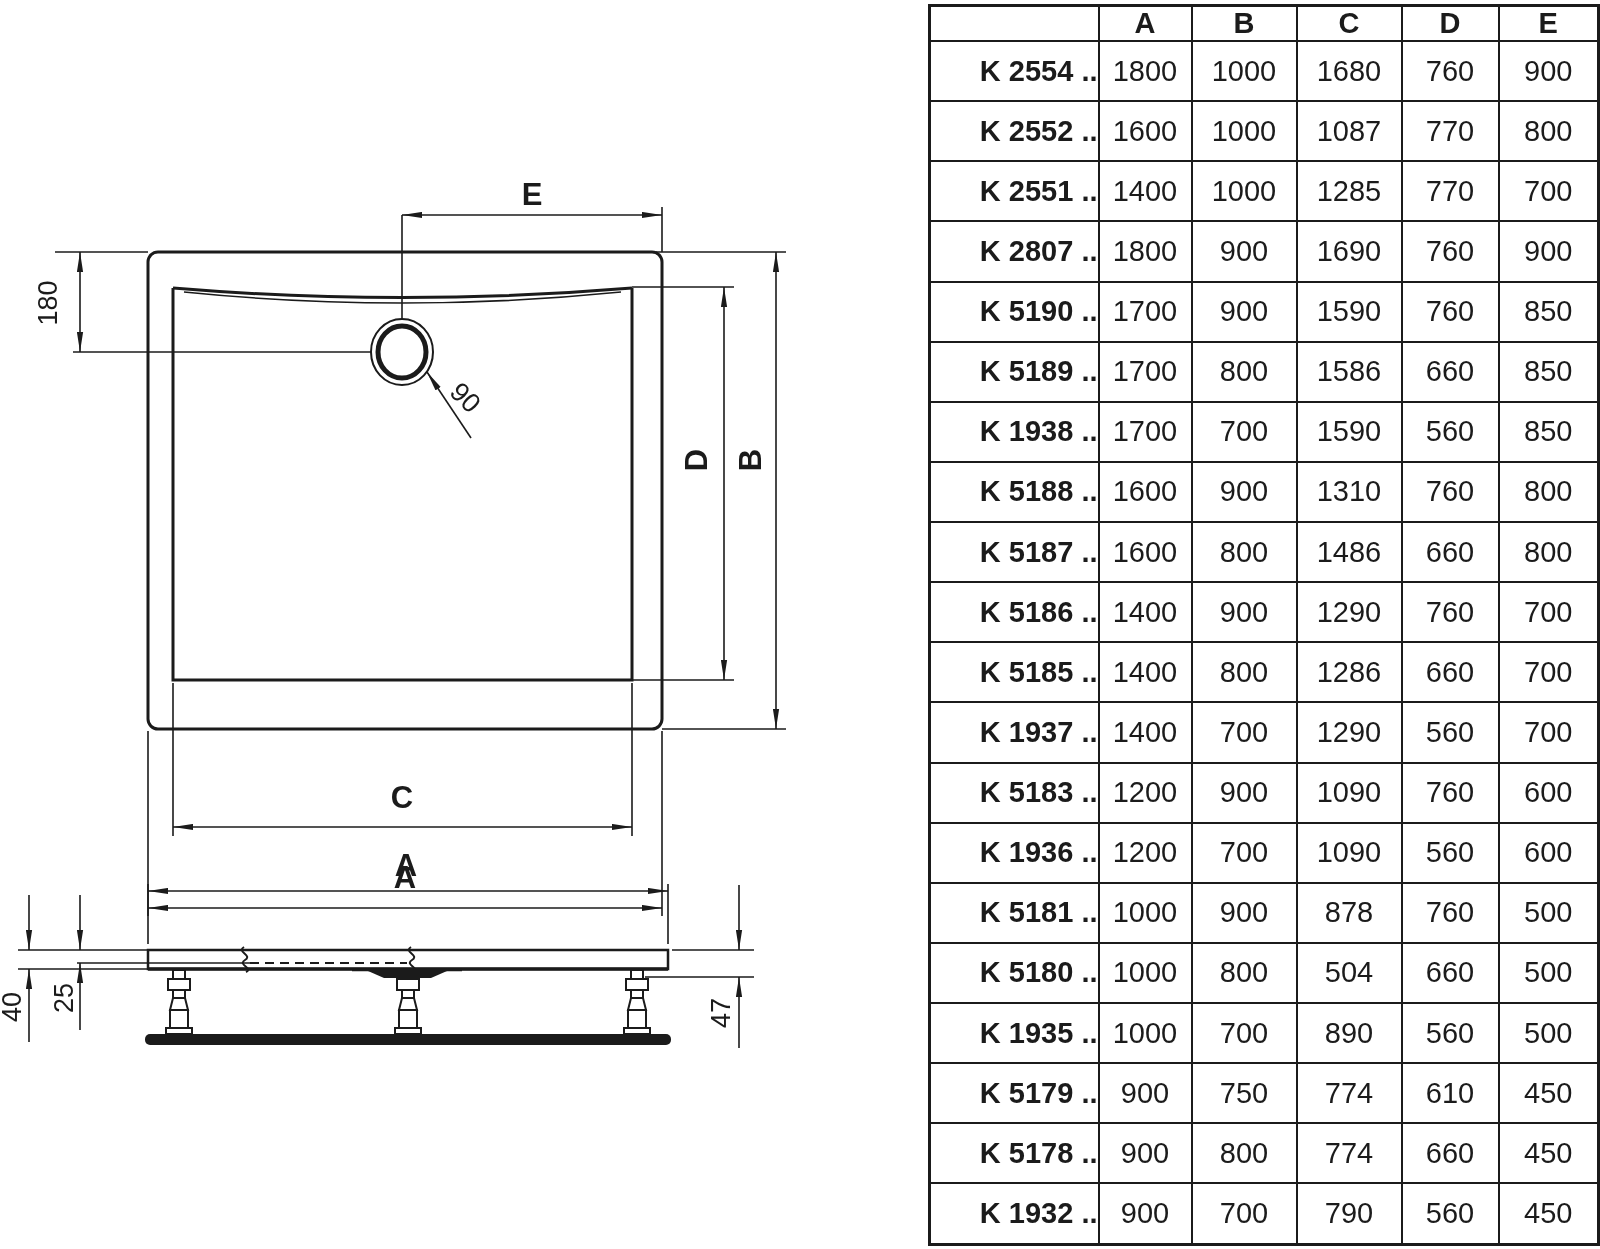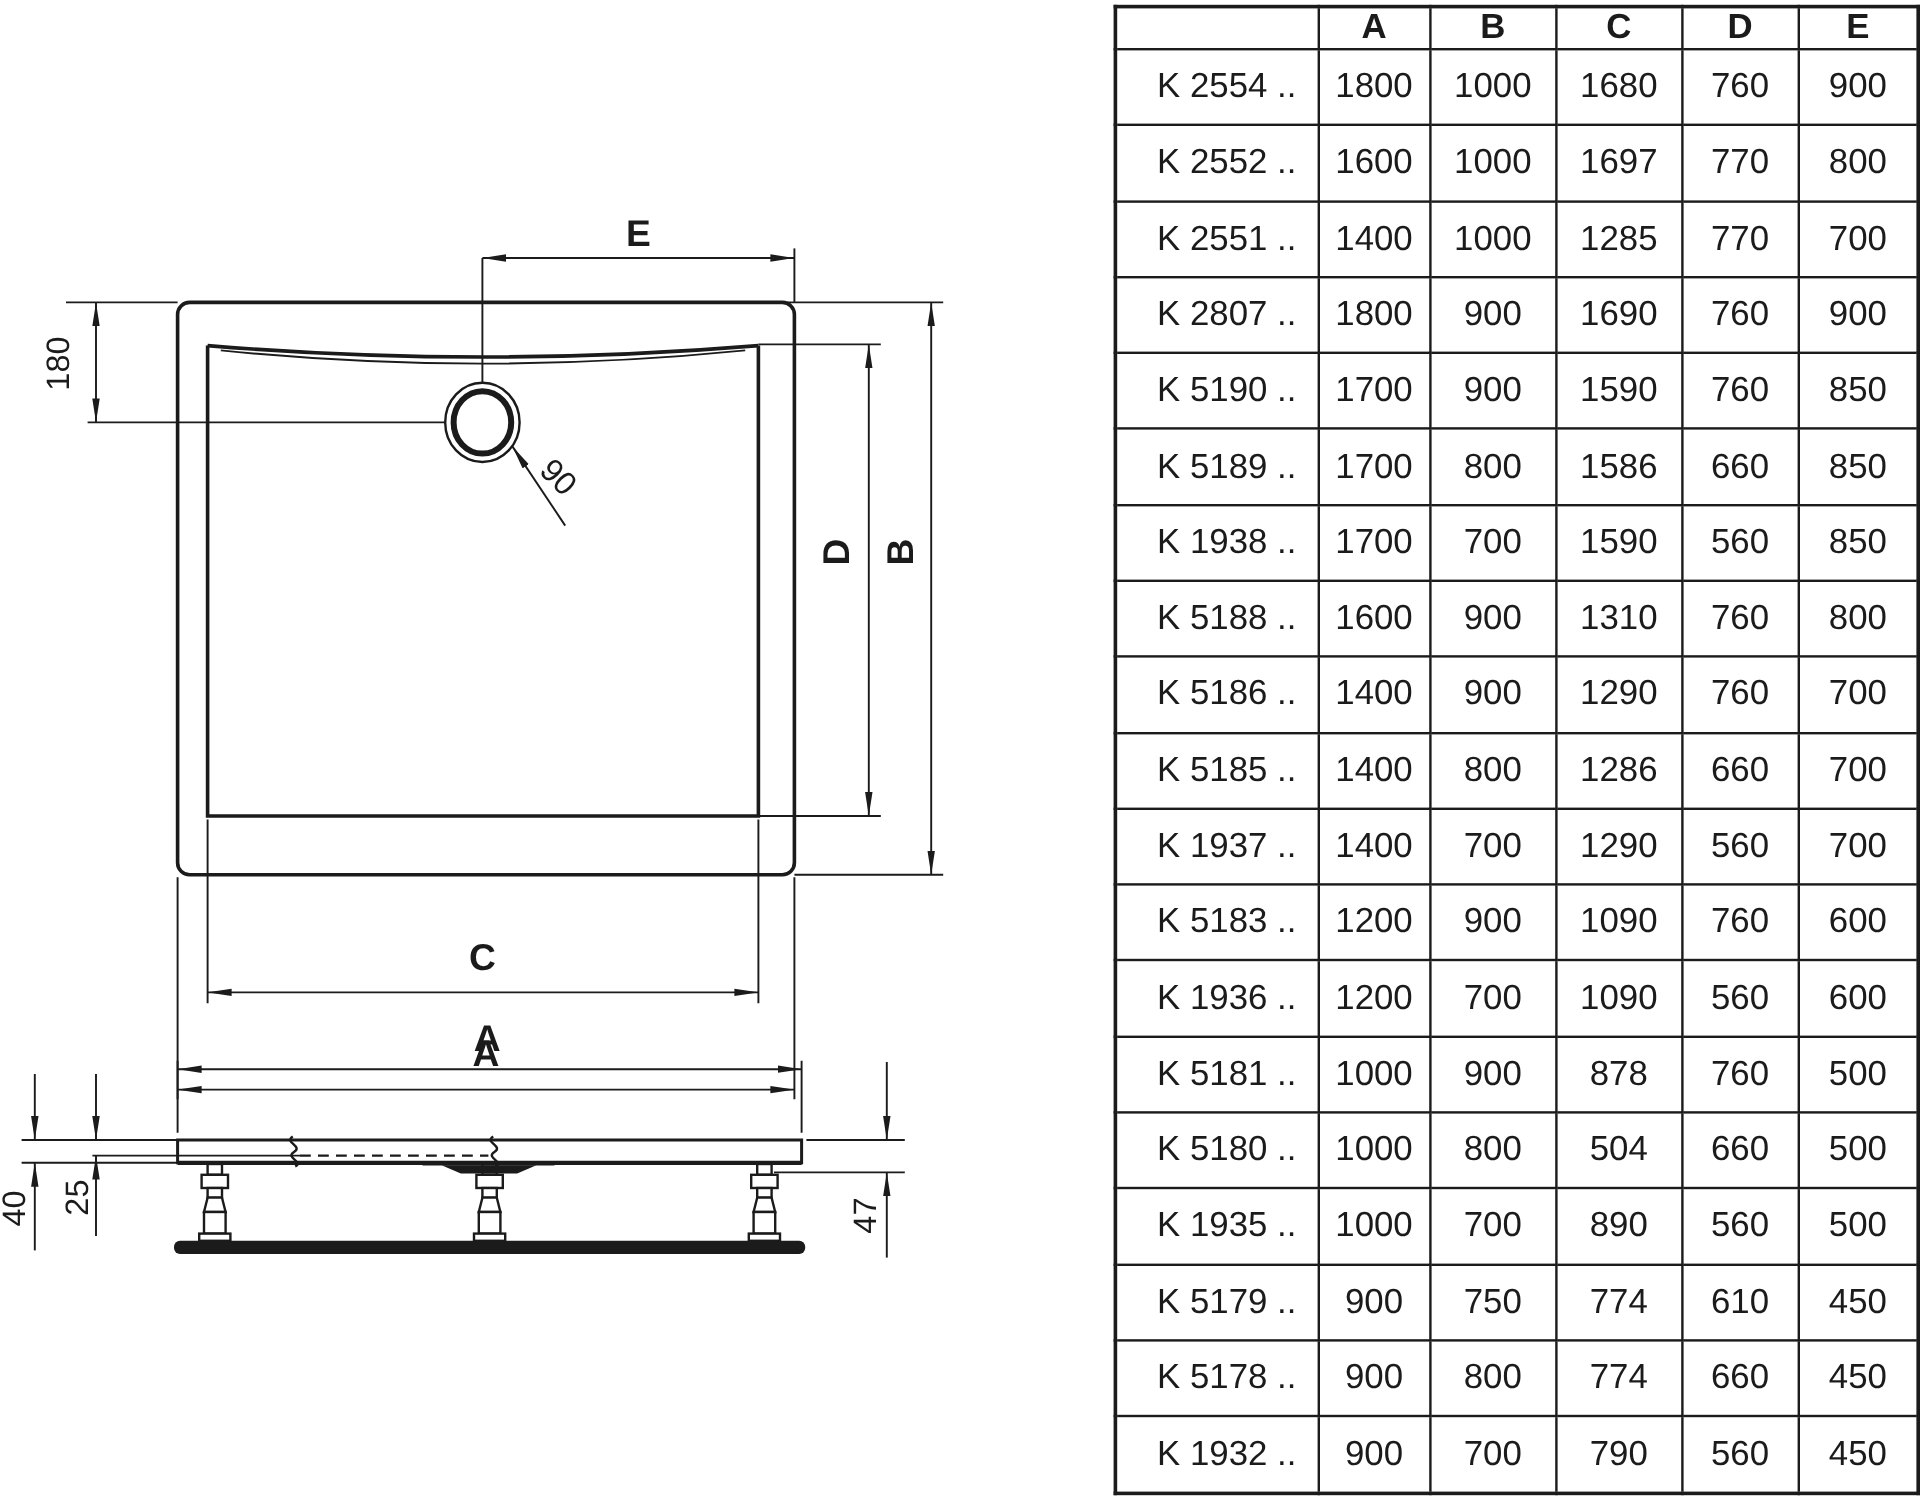--- a/index.html
+++ b/index.html
@@ -21,21 +21,21 @@
        fill:#1b1b1b;text-anchor:middle;}
   .num{font-family:"Liberation Sans",sans-serif;font-size:27px;fill:#1b1b1b;text-anchor:middle;}
 
   
   .spec-table{position:absolute;left:928px;top:4px;width:669px;height:1242px;
               border-collapse:collapse;table-layout:fixed;background:#fff;}
   .spec-table th,.spec-table td{border:2.5px solid #1b1b1b;font-size:29px;
               text-align:center;padding:0;color:#1b1b1b;white-space:nowrap;overflow:hidden;}
   .spec-table{border:3px solid #1b1b1b;}
   .spec-table th{font-weight:bold;}
-  .spec-table td.model{text-align:center;padding-left:16px;}
+  .spec-table td.model{text-align:right;padding-left:16px;font-weight:bold;}
 </style>
 </head>
 <body>
 
 <div class="stage">
 
   <svg width="910" height="1249" viewBox="0 0 910 1249">
     <defs>
       <marker id="arr" viewBox="0 0 20 7" refX="20" refY="3.5" markerWidth="20" markerHeight="7" markerUnits="userSpaceOnUse" orient="auto-start-reverse">
         <path d="M20,3.5 L0,0.4 L0,6.6 Z" fill="#1b1b1b"></path>
@@ -167,21 +167,21 @@
           <td>1800</td>
           <td>1000</td>
           <td>1680</td>
           <td>760</td>
           <td>900</td>
         </tr>
         <tr>
           <td class="model">K 2552 ..</td>
           <td>1600</td>
           <td>1000</td>
-          <td>1697</td>
+          <td>1087</td>
           <td>770</td>
           <td>800</td>
         </tr>
         <tr>
           <td class="model">K 2551 ..</td>
           <td>1400</td>
           <td>1000</td>
           <td>1285</td>
           <td>770</td>
           <td>700</td>
@@ -217,20 +217,28 @@
           <td>1590</td>
           <td>560</td>
           <td>850</td>
         </tr>
         <tr>
           <td class="model">K 5188 ..</td>
           <td>1600</td>
           <td>900</td>
           <td>1310</td>
           <td>760</td>
+          <td>800</td>
+        </tr>
+        <tr>
+          <td class="model">K 5187 ..</td>
+          <td>1600</td>
+          <td>800</td>
+          <td>1486</td>
+          <td>660</td>
           <td>800</td>
         </tr>
         <tr>
           <td class="model">K 5186 ..</td>
           <td>1400</td>
           <td>900</td>
           <td>1290</td>
           <td>760</td>
           <td>700</td>
         </tr>

